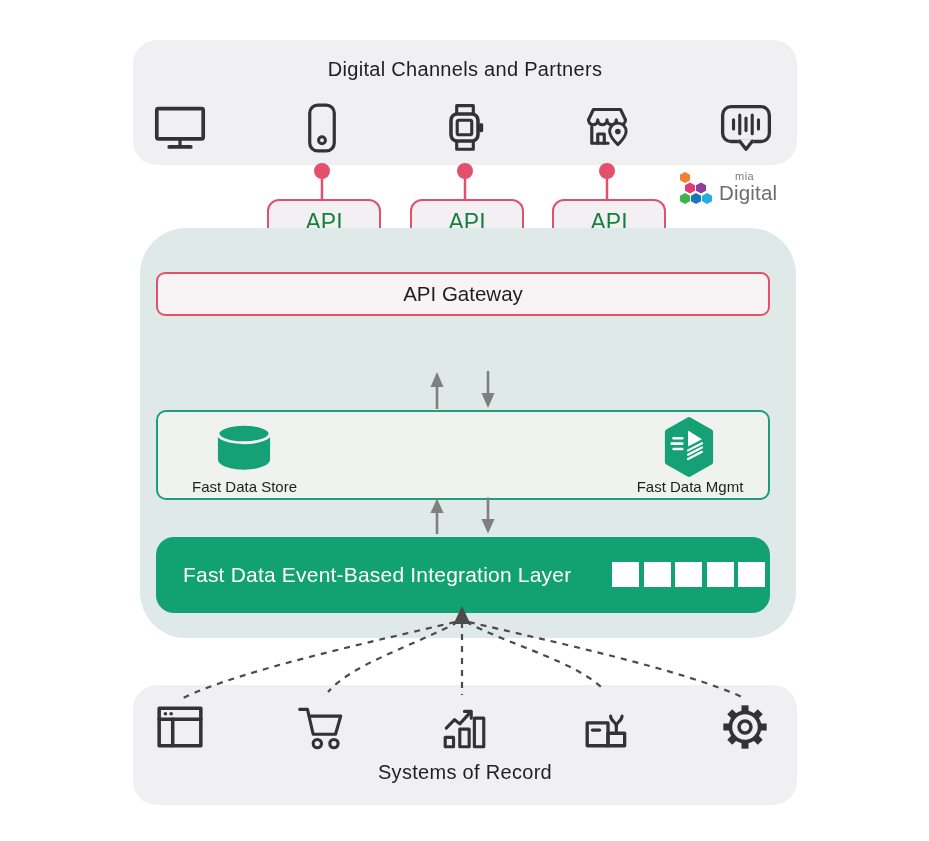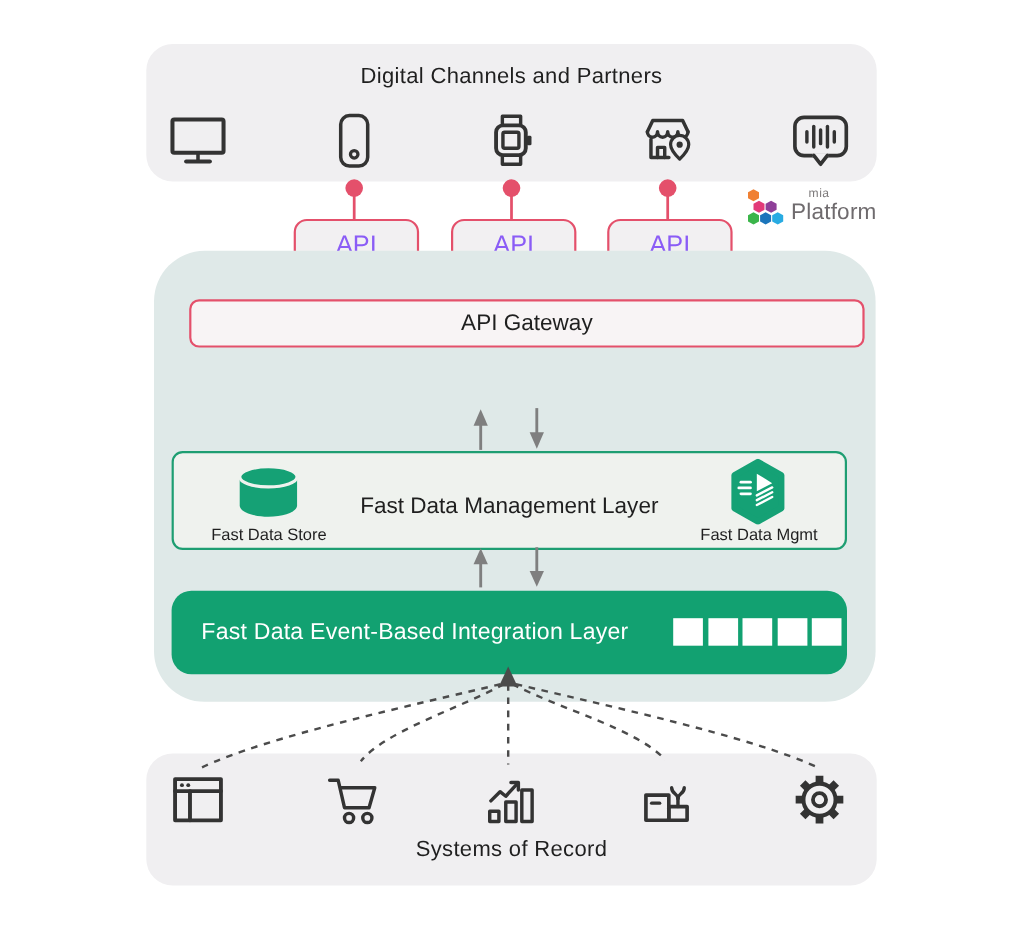--- a/index.html
+++ b/index.html
@@ -12,32 +12,32 @@
   .panel-title{position:absolute;left:0;right:0;text-align:center;font-size:20px;
                font-weight:500;color:#1f1f1f;letter-spacing:.3px;}
 
   
   .icon-slot{position:absolute;width:72px;height:60px;display:flex;align-items:center;justify-content:center;}
   .icon-slot svg{stroke:#333;fill:none;stroke-linecap:round;stroke-linejoin:round;}
 
   
   .api-chip{position:absolute;top:199px;width:110px;height:43px;background:#f2f0f2;
             border:2.5px solid #e4506b;border-radius:12px;display:flex;align-items:center;
-            justify-content:center;font-size:23px;color:#8b5cf6;}
+            justify-content:center;font-size:23px;color:#15803d;}
 
   
   .logo{position:absolute;left:676px;top:171px;display:flex;align-items:flex-start;}
   .logo-text{margin-left:5px;line-height:1;}
   .logo-mia{display:block;font-size:11px;color:#7d7a7b;margin:0 0 1px 16px;letter-spacing:.5px;}
   .logo-platform{display:block;font-size:20.5px;color:#6f6b6e;font-weight:500;letter-spacing:.2px;}
 
   
   .container{left:140px;top:228px;width:656px;height:410px;background:#dfe9e8;border-radius:46px;}
 
-  .bar{position:absolute;left:156px;width:610px;display:flex;align-items:center;justify-content:center;margin-left:16px;}
+  .bar{position:absolute;left:156px;width:610px;display:flex;align-items:center;justify-content:center;}
   .gateway{top:272px;height:40px;background:#f8f4f5;border:2px solid #e4506b;border-radius:9px;
            font-size:20.5px;color:#1f1f1f;}
   .micro{top:322px;height:48px;background:#e9e7ef;border:2.5px solid #5a4382;border-radius:10px;
          font-size:22px;color:#1f1f1f;}
 
   .fdm{left:156px;top:410px;width:610px;height:86px;background:#eff2ee;border:2px solid #1e9e72;border-radius:10px;}
   .fdm-title{position:absolute;left:0;right:0;top:36px;text-align:center;font-size:20.5px;color:#1f1f1f;}
   .fdm-label{position:absolute;top:66px;font-size:15px;color:#1f1f1f;text-align:center;}
 
   .integration{left:156px;top:537px;width:614px;height:76px;background:#12a171;border-radius:18px;}
@@ -108,21 +108,21 @@
         <polygon points="9,0 14,2.75 14,8.25 9,11 4,8.25 4,2.75" fill="#F08033"></polygon>
         <polygon points="14,10.5 19,13.25 19,18.75 14,21.5 9,18.75 9,13.25" fill="#E23A78"></polygon>
         <polygon points="25,10.5 30,13.25 30,18.75 25,21.5 20,18.75 20,13.25" fill="#8E3F98"></polygon>
         <polygon points="9,21 14,23.75 14,29.25 9,32 4,29.25 4,23.75" fill="#3BB54A"></polygon>
         <polygon points="20,21 25,23.75 25,29.25 20,32 15,29.25 15,23.75" fill="#1B75BB"></polygon>
         <polygon points="31,21 36,23.75 36,29.25 31,32 26,29.25 26,23.75" fill="#29ABE2"></polygon>
       </g>
     </svg>
     <div class="logo-text">
       <span class="logo-mia">mia</span>
-      <span class="logo-platform">Platform</span>
+      <span class="logo-platform">Digital</span>
     </div>
   </div>
 
   <div class="api-chip" style="left:267px;">
     <span>API</span>
     </div>
   <div class="api-chip" style="left:410px;">
     <span>API</span>
     </div>
   <div class="api-chip" style="left:552px;">
@@ -138,21 +138,20 @@
 
   <div class="abs fdm">
     <div class="abs" style="left:55px;top:8px;">
       <svg width="62" height="56" viewBox="0 0 64 58">
         <path d="M5 14 V41 c0 5.8 12.1 10.5 27 10.5 s27 -4.7 27 -10.5 V14" fill="#15a175"></path>
         <ellipse cx="32" cy="14" rx="27" ry="9.5" fill="#15a175" stroke="#eff2ee" stroke-width="3"></ellipse>
       </svg>
     </div>
     <div class="fdm-label" style="left:18px;width:137px;">Fast Data Store</div>
 
-    <div class="fdm-title">Fast Data Management Layer</div>
 
     <div class="abs" style="left:504px;top:5px;">
       <svg width="54" height="60" viewBox="0 0 56 62">
         <path d="M28 3 L50 15.5 V46.5 L28 59 L6 46.5 V15.5 Z" fill="#15a175" stroke="#15a175" stroke-width="6" stroke-linejoin="round"></path>
         <g stroke="#ffffff" stroke-width="2.6" stroke-linecap="round" fill="none">
           <line x1="12" y1="22" x2="21" y2="22"></line>
           <line x1="10" y1="27.5" x2="21" y2="27.5"></line>
           <line x1="12" y1="33" x2="21" y2="33"></line>
         </g>
         <path d="M27 14 L41.5 23 L27 30.5 Z" fill="#ffffff"></path>

